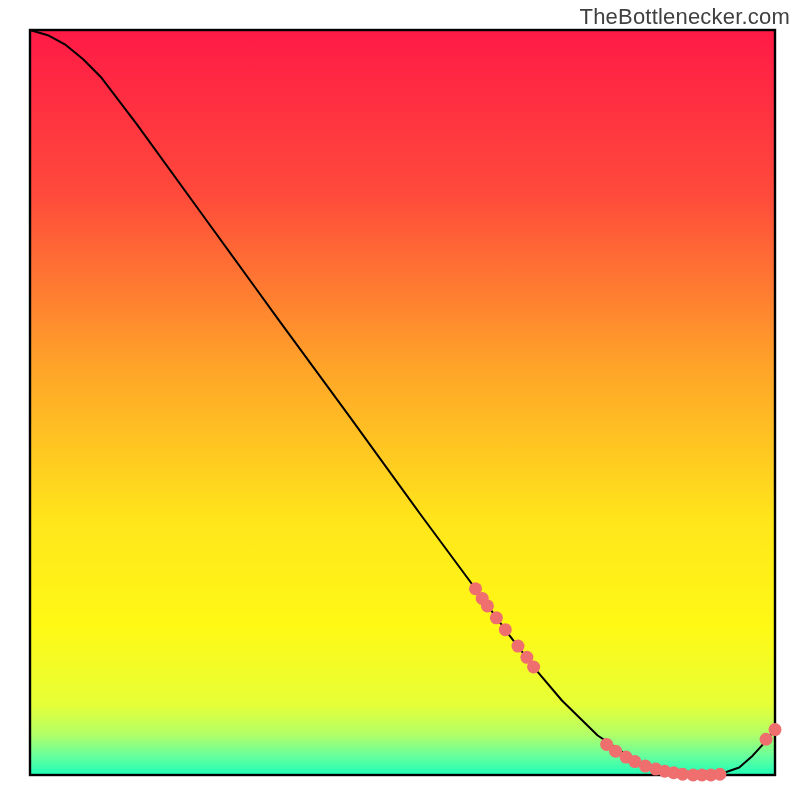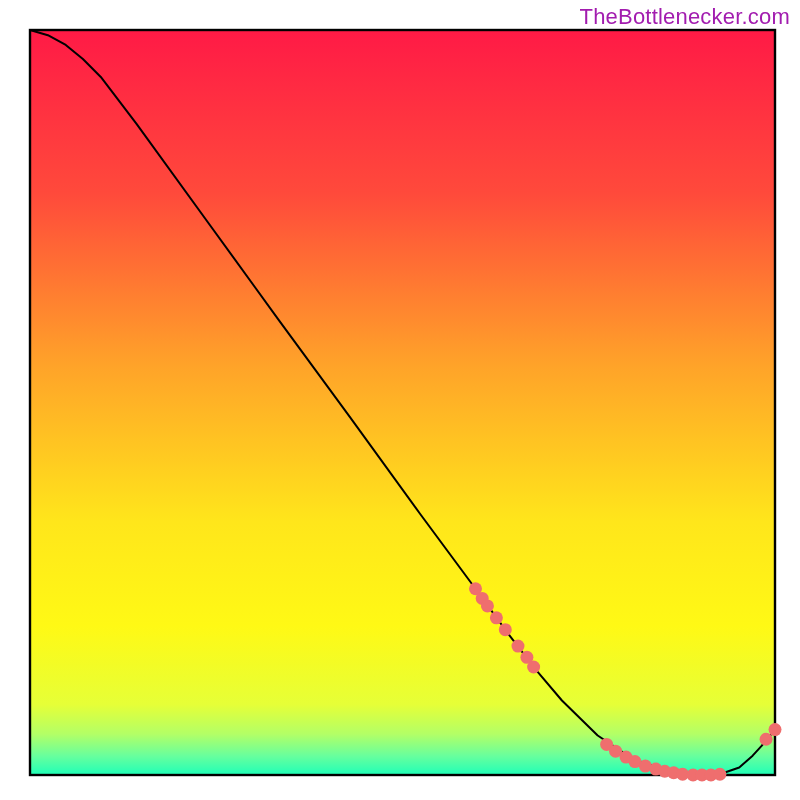--- a/index.html
+++ b/index.html
@@ -14,21 +14,21 @@
   .stage {
     position: relative;
     width: 800px;
     height: 800px;
   }
   .attribution {
     position: absolute;
     top: 4px;
     right: 10px;
     font-size: 22px;
-    color: #a21caf;
+    color: #404040;
     font-weight: 500;
     letter-spacing: 0.2px;
   }
   svg {
     position: absolute;
     left: 0;
     top: 0;
   }
 </style>
 </head>

